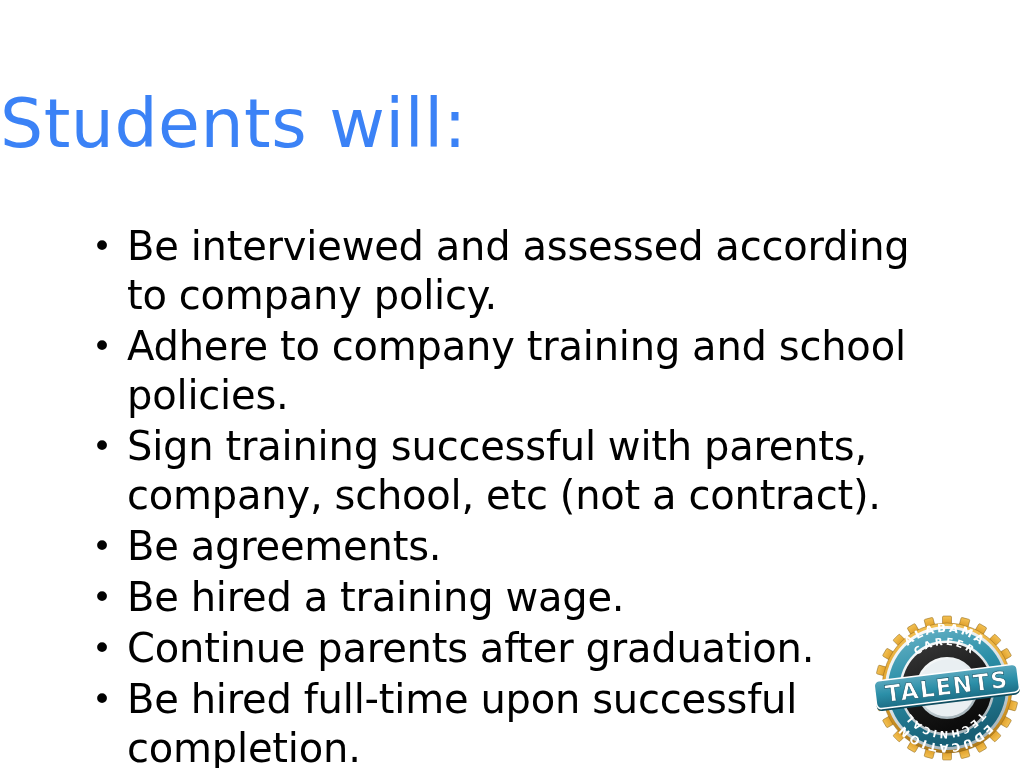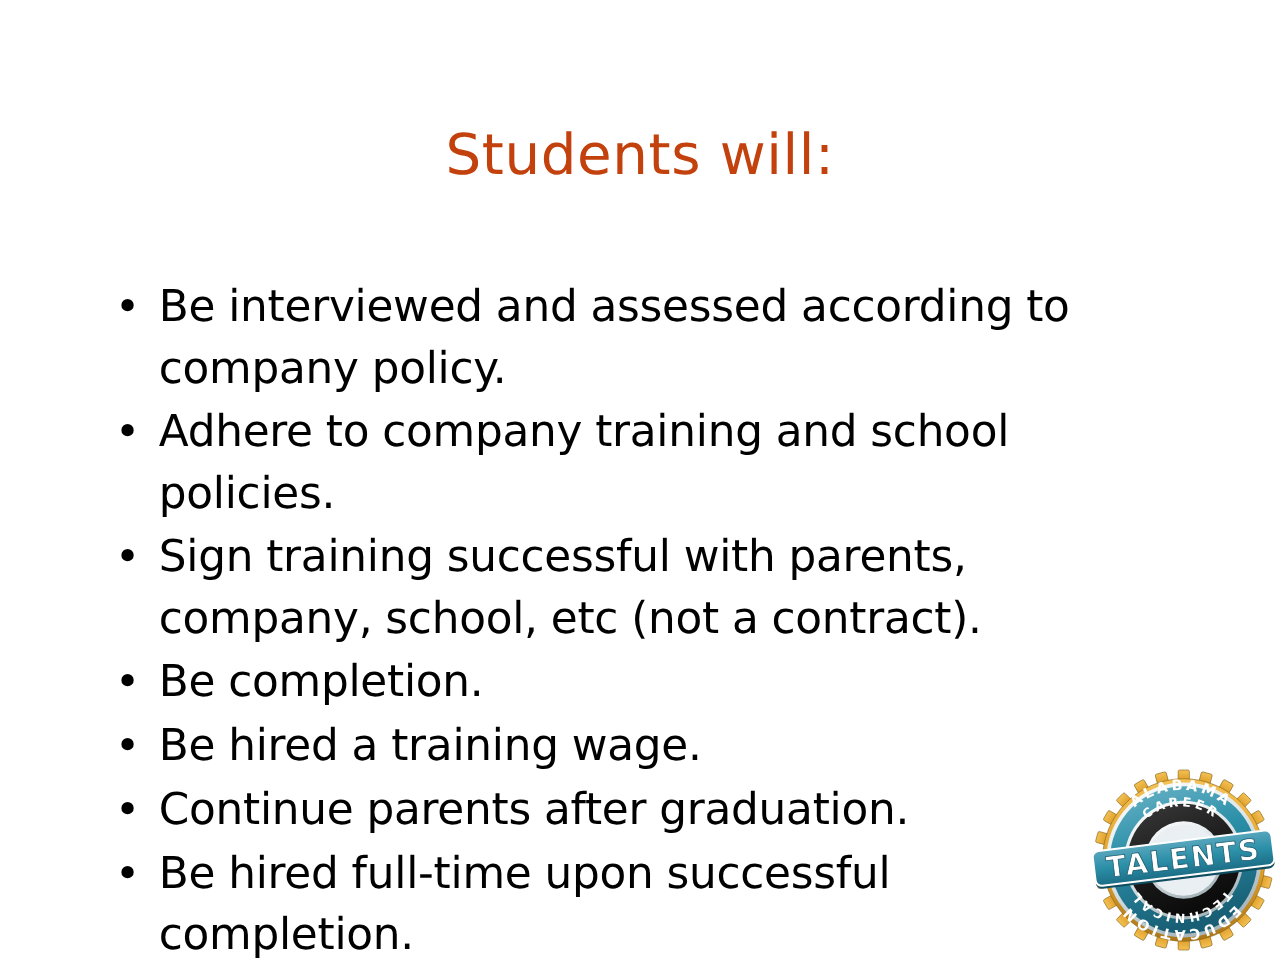--- a/index.html
+++ b/index.html
@@ -20,27 +20,26 @@
     background: #ffffff;
     overflow: hidden;
   }
 
   
   .slide-title {
     position: absolute;
     left: 0;
     top: 92px;
     width: 1024px;
-    text-align: center;
-    font-family: "DejaVu Sans", sans-serif;
-    font-size: 45px;
+    font-family: "DejaVu Sans", sans-serif;
+    font-size: 68px;
     line-height: 64px;
     font-weight: 400;
     letter-spacing: 0.5px;
-    color: #c2410c;
+    color: #3b82f6;
     white-space: nowrap;
   }
 
   
   .body-list {
     position: absolute;
     left: 88px;
     top: 222px;
     width: 830px;
     margin: 0;
@@ -59,21 +58,21 @@
     line-height: 49px;
     color: #000000;
     text-align: left;
     padding-left: 4px;
     box-sizing: border-box;
     font-family: "DejaVu Sans", sans-serif;
   }
   .bullet-text {
     flex: 1 1 auto;
     font-family: "DejaVu Sans", sans-serif;
-    font-size: 35px;
+    font-size: 40px;
     line-height: 49px;
     font-weight: 400;
     color: #000000;
     letter-spacing: -0.2px;
     word-spacing: -0.5px;
     max-width: 790px;
   }
 
   
   .logo {
@@ -104,21 +103,21 @@
       <span class="bullet-text">Adhere to company training and school policies.</span>
     </li>
 
     <li class="bullet-row">
       <span class="bullet-dot">•</span>
       <span class="bullet-text">Sign training successful with parents, company, school, etc (not a contract).</span>
     </li>
 
     <li class="bullet-row">
       <span class="bullet-dot">•</span>
-      <span class="bullet-text">Be completion.</span>
+      <span class="bullet-text">Be agreements.</span>
     </li>
 
     <li class="bullet-row">
       <span class="bullet-dot">•</span>
       <span class="bullet-text">Be hired a training wage.</span>
     </li>
 
     <li class="bullet-row">
       <span class="bullet-dot">•</span>
       <span class="bullet-text">Continue parents after graduation.</span>

